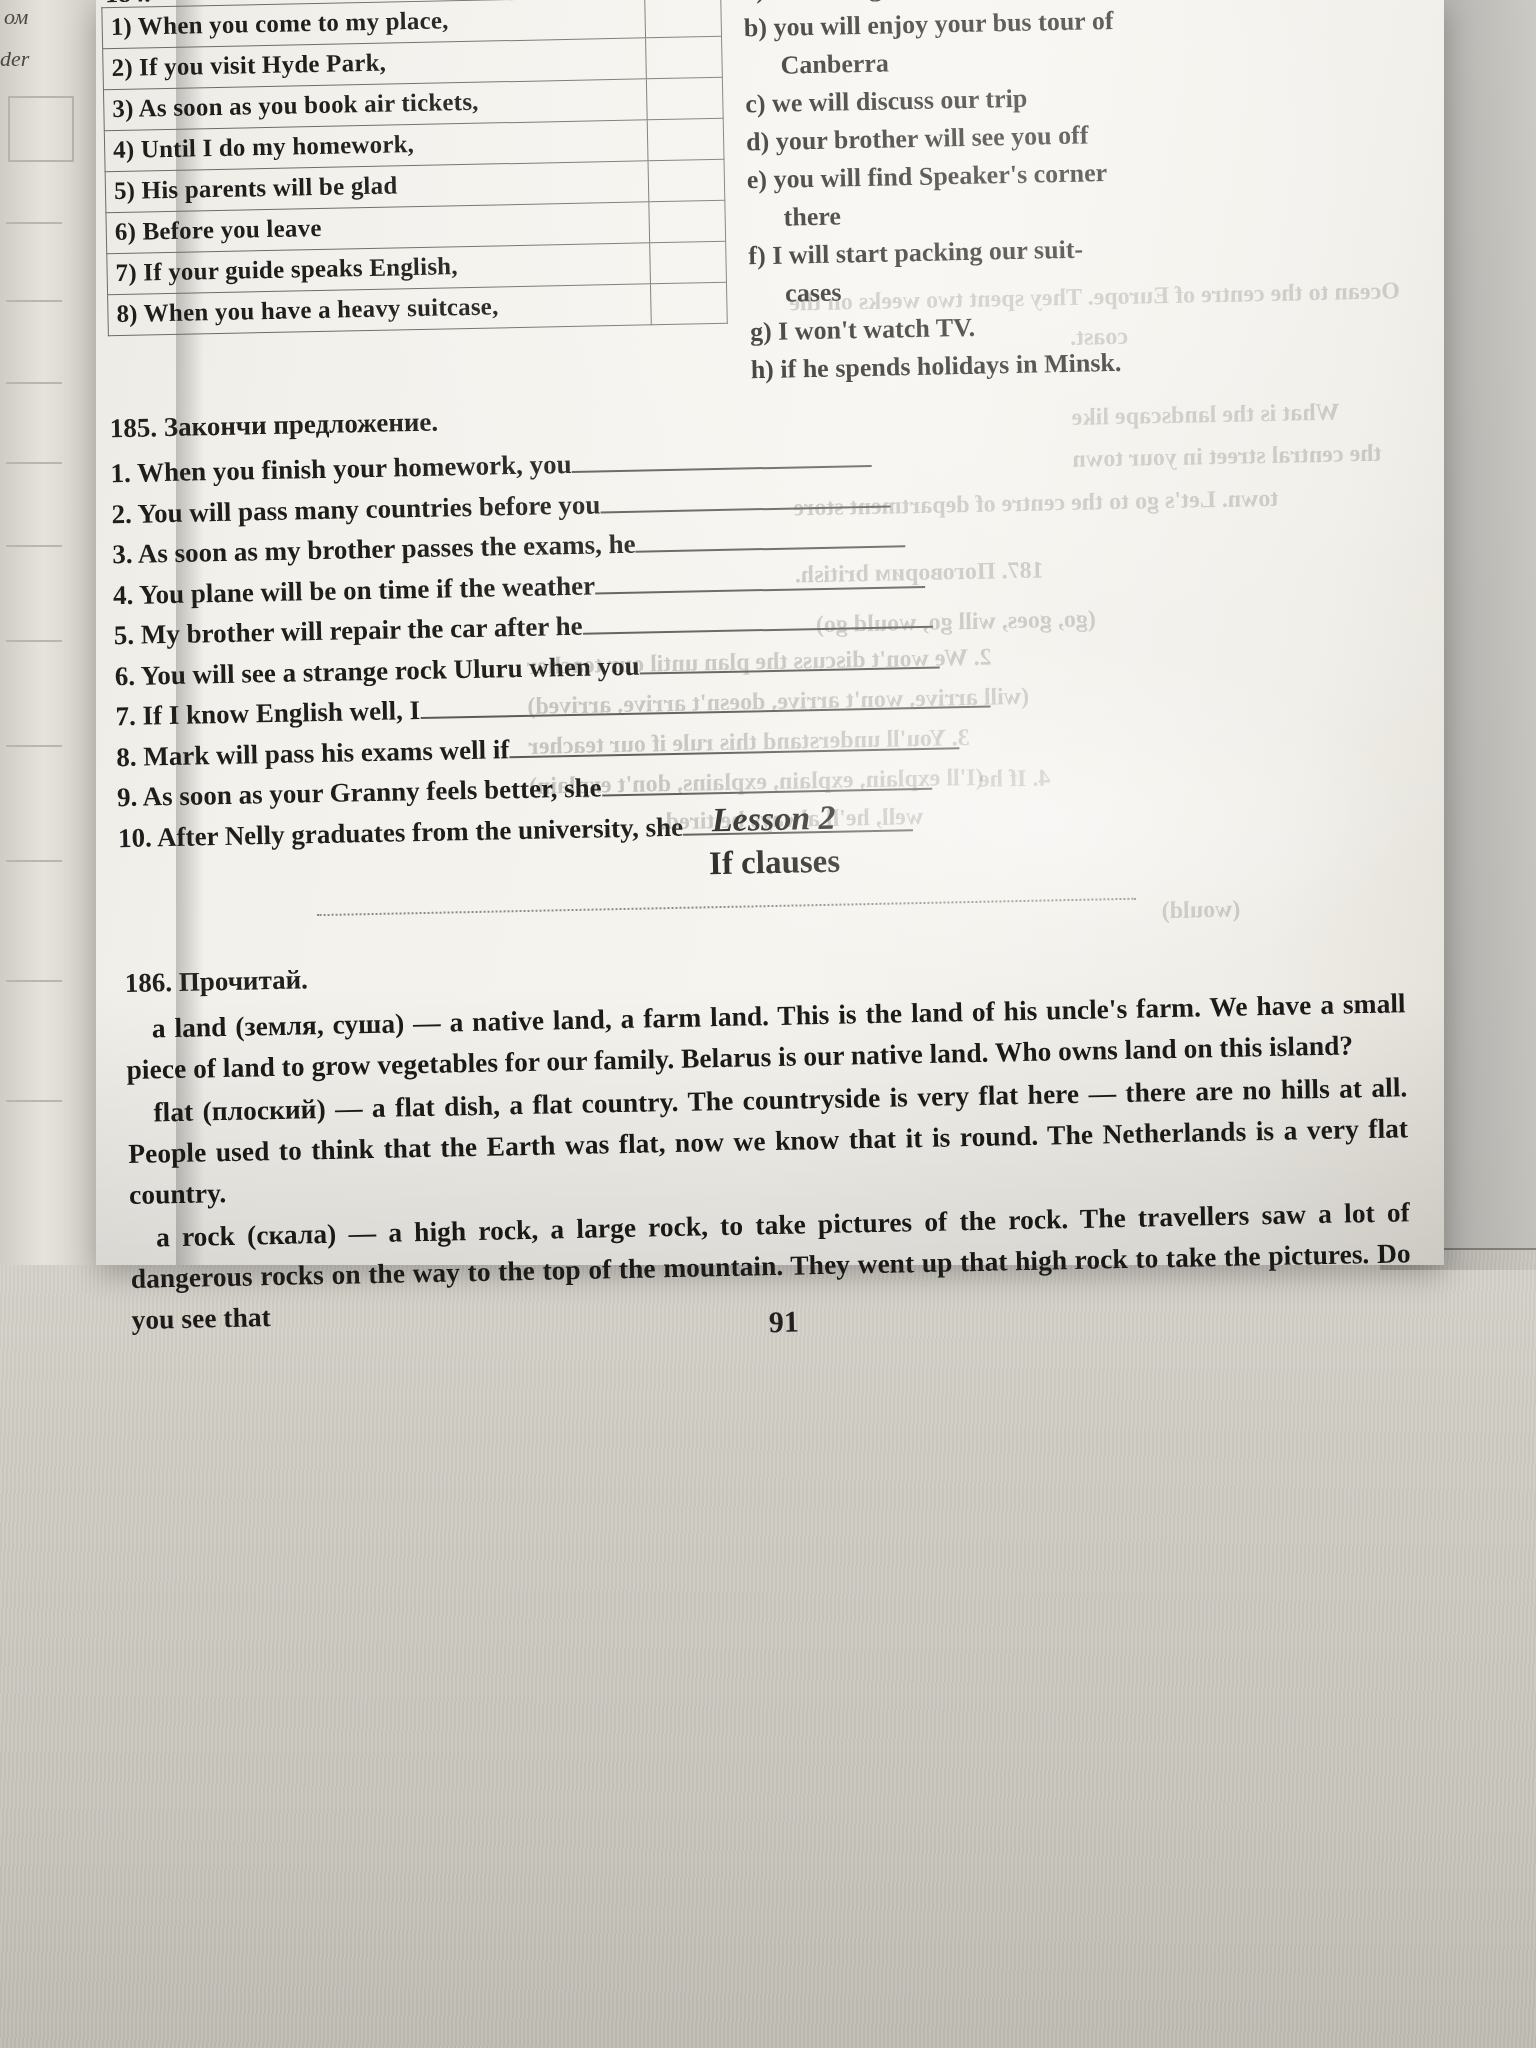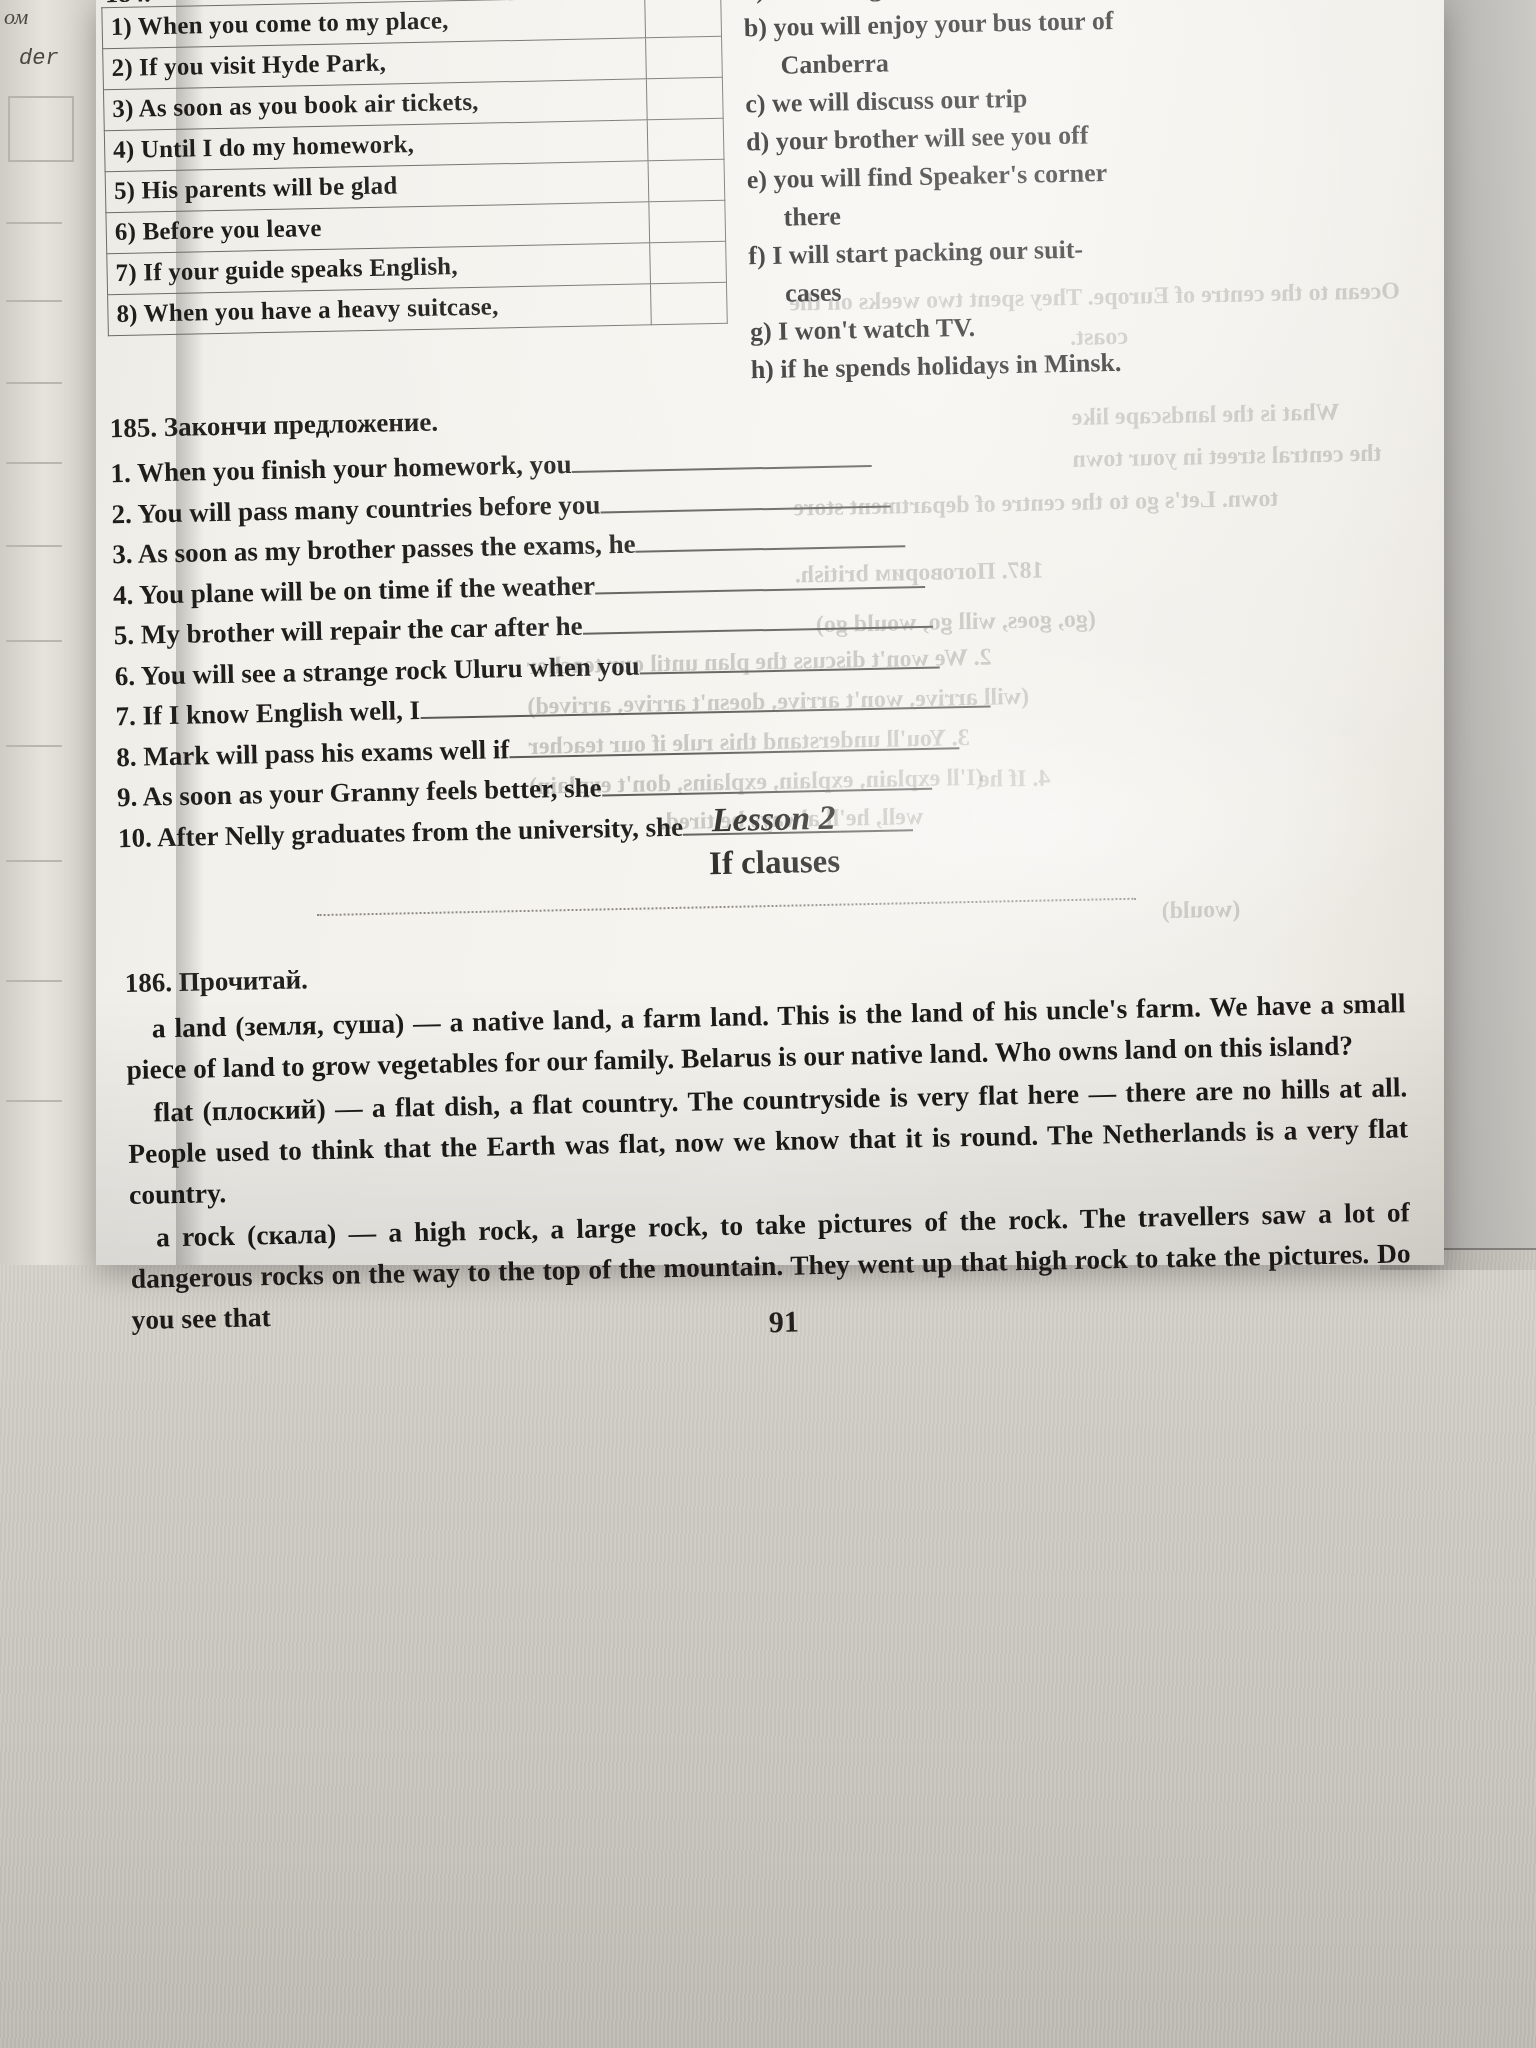--- a/index.html
+++ b/index.html
@@ -147,21 +147,21 @@
 </head>
 <body>
 
 <div class="photo">
 
   <div class="cloth-shadow"></div>
   <div class="cloth"></div>
 
   <div class="left-sliver">
     <div class="frag" style="left:4px;top:4px;">ом</div>
-    <div class="frag" style="left:19px;top:46px;font-family:Liberation Mono, monospace;">der</div>
+    <div class="frag" style="left:0;top:46px;">der</div>
     <div class="sliver-box"></div>
     <div class="sliver-line" style="top:222px;"></div>
     <div class="sliver-line" style="top:300px;"></div>
     <div class="sliver-line" style="top:382px;"></div>
     <div class="sliver-line" style="top:462px;"></div>
     <div class="sliver-line" style="top:545px;"></div>
     <div class="sliver-line" style="top:640px;"></div>
     <div class="sliver-line" style="top:745px;"></div>
     <div class="sliver-line" style="top:860px;"></div>
     <div class="sliver-line" style="top:980px;"></div>

